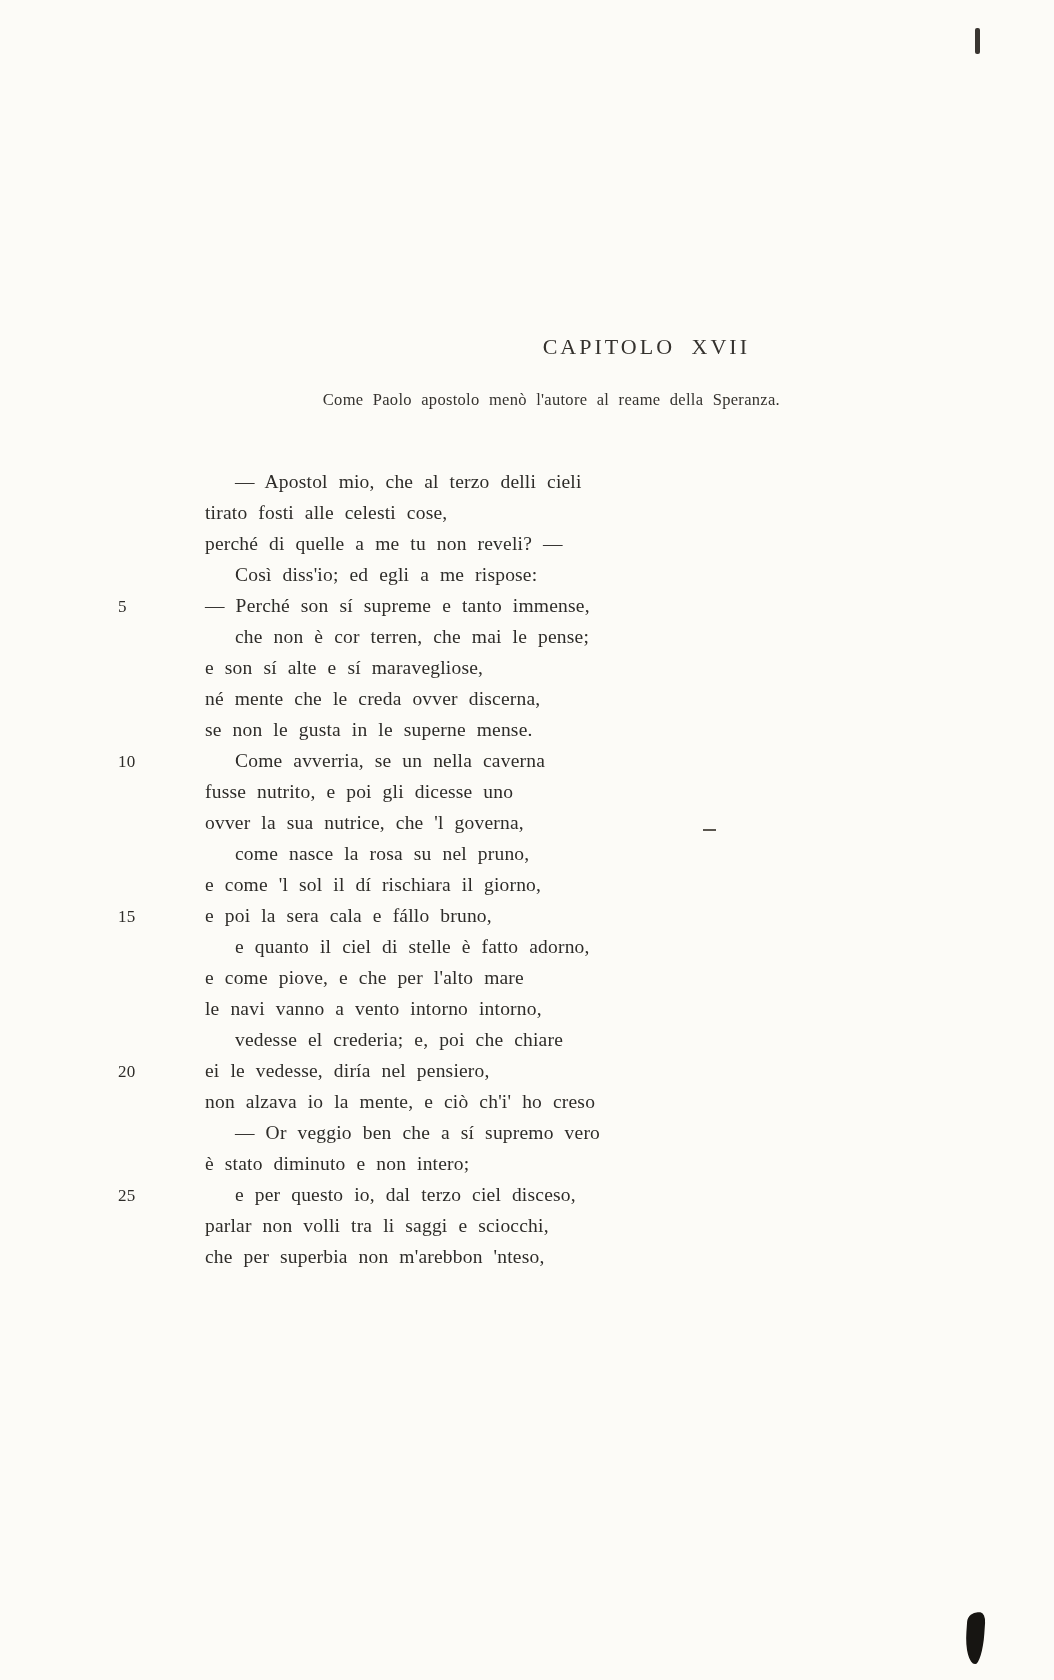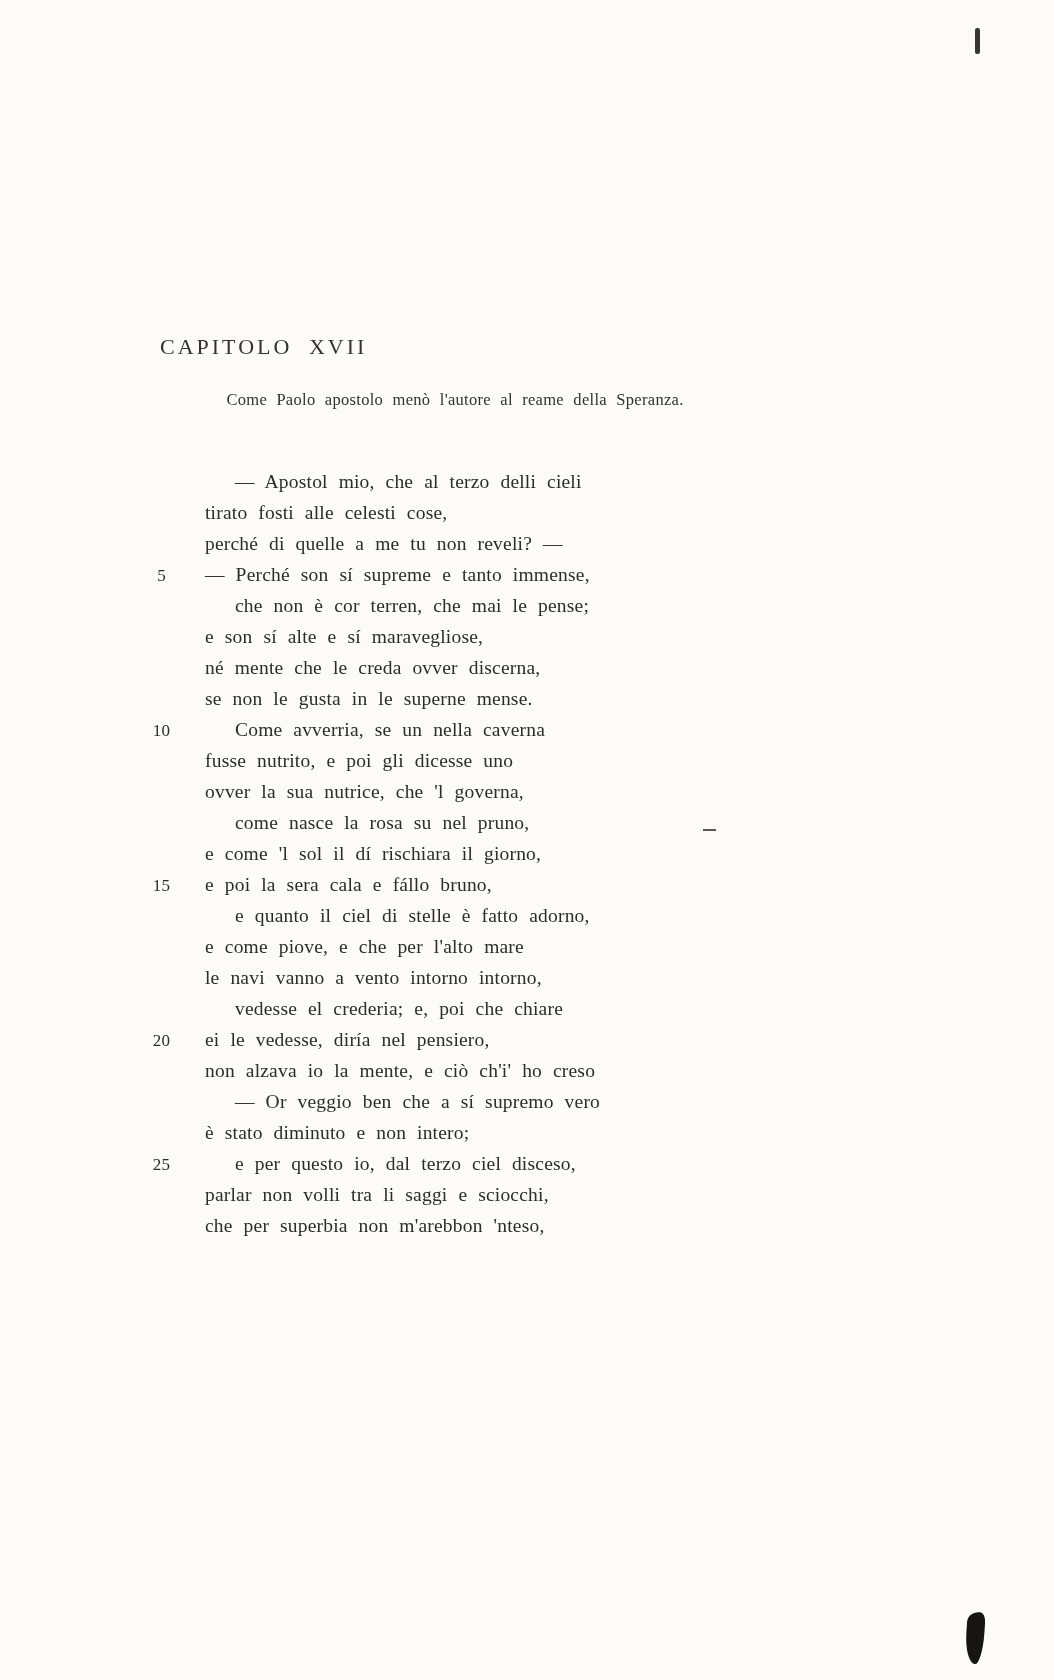--- a/index.html
+++ b/index.html
@@ -10,52 +10,51 @@
     background: #fcfbf7;
     font-family: "Liberation Serif", "DejaVu Serif", serif;
     color: #2e2c29;
     overflow: hidden;
   }
   .title {
     position: absolute;
     top: 334px;
     left: 160px;
     width: 590px;
-    text-align: left;
+    text-align: right;
     font-size: 22px;
     letter-spacing: 3px;
     word-spacing: 8px;
     color: #35322e;
   }
   .subtitle {
     position: absolute;
     top: 390px;
     left: 130px;
     width: 650px;
-    text-align: center;
+    text-align: right;
     font-size: 16.5px;
     word-spacing: 0.3em;
     letter-spacing: 0.3px;
     color: #35322e;
   }
   .poem {
     position: absolute;
     top: 471px;
     left: 112px;
     width: 700px;
   }
   .poem-line {
     display: flex;
     height: 31px;
     align-items: baseline;
     font-size: 19.5px;
     word-spacing: 0.3em;
     letter-spacing: 0.2px;
     white-space: nowrap;
-    text-align: center;
   }
   .num {
     width: 93px;
     padding-left: 6px;
     box-sizing: border-box;
     font-size: 17px;
     color: #2e2c29;
     flex: 0 0 auto;
   }
   .txt { flex: 0 0 auto; }
@@ -105,20 +104,24 @@
       </div>
       <div class="poem-line">
         <span class="num"></span>
         <span class="txt">tirato fosti alle celesti cose,</span>
       </div>
       <div class="poem-line">
         <span class="num"></span>
         <span class="txt">perché di quelle a me tu non reveli? —</span>
       </div>
       <div class="poem-line">
+        <span class="num"></span>
+        <span class="txt indent">Così diss'io; ed egli a me rispose:</span>
+      </div>
+      <div class="poem-line">
         <span class="num">5</span>
         <span class="txt">— Perché son sí supreme e tanto immense,</span>
       </div>
       <div class="poem-line">
         <span class="num"></span>
         <span class="txt indent">che non è cor terren, che mai le pense;</span>
       </div>
       <div class="poem-line">
         <span class="num"></span>
         <span class="txt">e son sí alte e sí maravegliose,</span>

